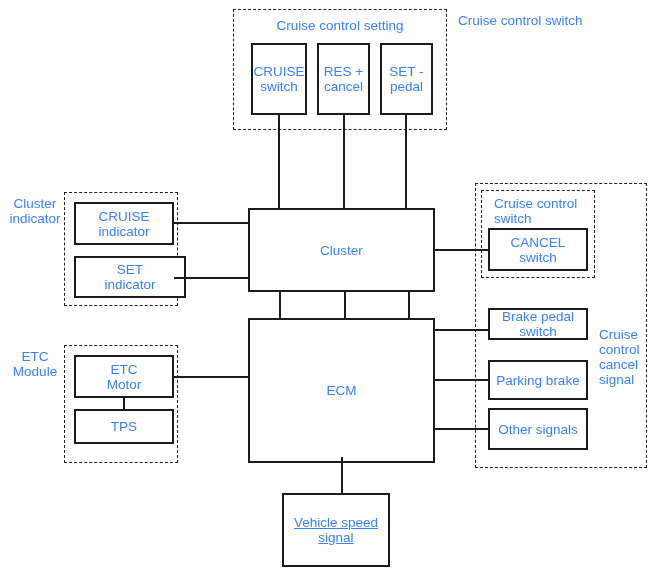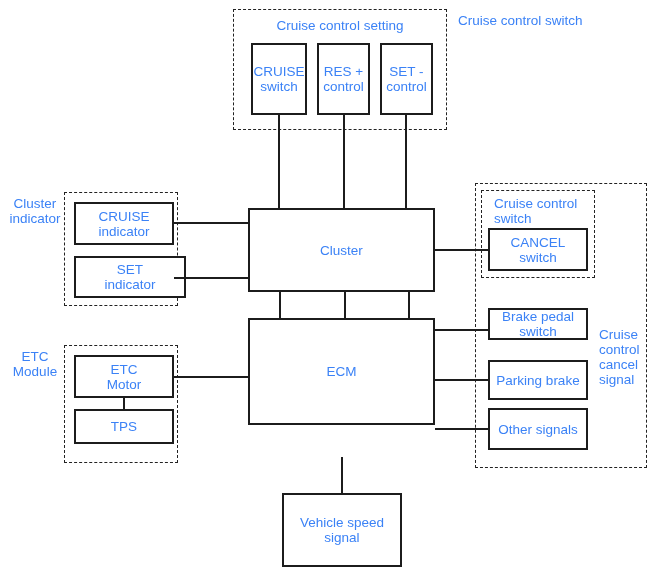--- a/index.html
+++ b/index.html
@@ -44,37 +44,37 @@
 <body>
 
 <div id="canvas">
 
   <div class="abs group" style="left:233px; top:9px; width:214px; height:121px;"></div>
   <div class="abs label center" style="left:243px; top:18px; width:194px;">Cruise control setting</div>
 
   <div class="abs node" style="left:251px; top:43px; width:56px; height:72px;">CRUISE
 switch</div>
   <div class="abs node" style="left:317px; top:43px; width:53px; height:72px;">RES +
-control</div>
+cancel</div>
   <div class="abs node" style="left:380px; top:43px; width:53px; height:72px;">SET -
-control</div>
+pedal</div>
 
   <div class="abs label" style="left:458px; top:13px;">Cruise control switch</div>
 
   <div class="abs wire wire-v" style="left:278px; top:115px; height:93px;"></div>
   <div class="abs wire wire-v" style="left:343px; top:115px; height:93px;"></div>
   <div class="abs wire wire-v" style="left:405px; top:115px; height:93px;"></div>
 
   <div class="abs node" style="left:248px; top:208px; width:187px; height:84px;">Cluster</div>
 
   <div class="abs wire wire-v" style="left:279px; top:292px; height:26px;"></div>
   <div class="abs wire wire-v" style="left:344px; top:292px; height:26px;"></div>
   <div class="abs wire wire-v" style="left:408px; top:292px; height:26px;"></div>
 
-  <div class="abs node" style="left:248px; top:318px; width:187px; height:107px;">ECM</div>
+  <div class="abs node" style="left:248px; top:318px; width:187px; height:145px;">ECM</div>
 
   <div class="abs label center" style="left:6px; top:196px; width:58px;">Cluster
 indicator</div>
   <div class="abs group" style="left:64px; top:192px; width:114px; height:114px;"></div>
   <div class="abs node" style="left:74px; top:202px; width:100px; height:43px;">CRUISE
 indicator</div>
   <div class="abs node" style="left:74px; top:256px; width:112px; height:42px;">SET
 indicator</div>
 
   <div class="abs wire wire-h" style="left:174px; top:222px; width:74px;"></div>
@@ -107,16 +107,16 @@
   <div class="abs node" style="left:488px; top:308px; width:100px; height:32px;">Brake pedal
 switch</div>
   <div class="abs node" style="left:488px; top:360px; width:100px; height:40px;">Parking brake</div>
   <div class="abs node" style="left:488px; top:408px; width:100px; height:42px;">Other signals</div>
 
   <div class="abs wire wire-h" style="left:435px; top:329px; width:53px;"></div>
   <div class="abs wire wire-h" style="left:435px; top:379px; width:53px;"></div>
   <div class="abs wire wire-h" style="left:435px; top:428px; width:53px;"></div>
 
   <div class="abs wire wire-v" style="left:341px; top:457px; height:36px;"></div>
-  <div class="abs node" style="left:282px; top:493px; width:120px; height:74px;">Vehicle speed
+  <div class="abs node" style="left:282px; top:493px; width:108px; height:74px;text-decoration:underline;">Vehicle speed
 signal</div>
 
 </div>
 
 </body></html>

